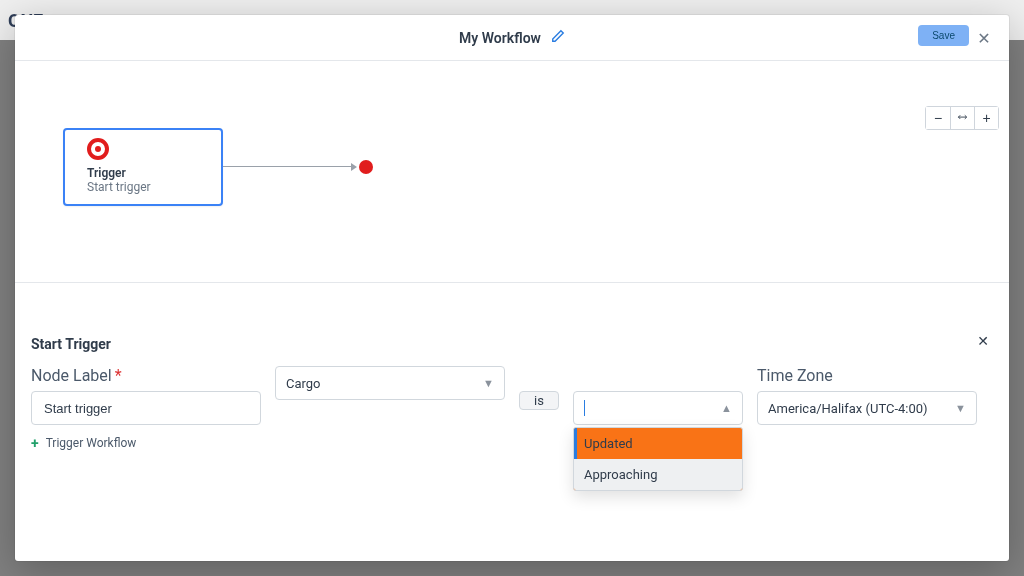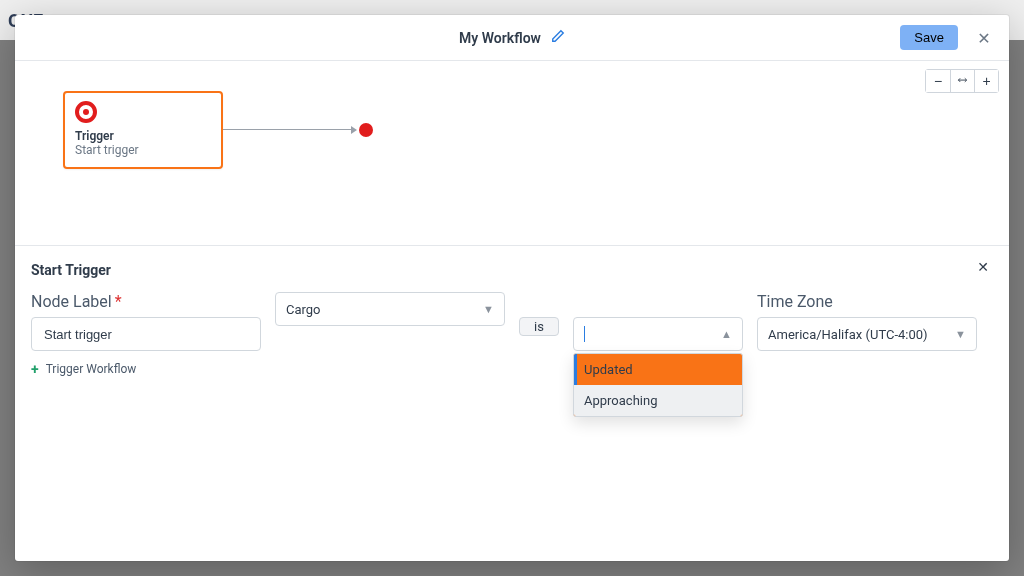--- a/index.html
+++ b/index.html
@@ -28,43 +28,43 @@
     font-weight: 700; font-size: 18px; color: #2b3b56;
   }
 
   
   .modal {
     position: absolute;
     left: 15px; right: 15px; top: 15px; bottom: 15px;
     background: #fff;
     border-radius: 3px;
     box-shadow: 0 0 0 1px rgba(0,0,0,.05), 0 10px 40px rgba(0,0,0,.25);
-    display: flex; flex-direction: column;
+    display: flex; flex-direction: column; gap: 37px;
   }
 
   
   .modal-header {
     height: 46px;
     position: relative;
     border-bottom: 1px solid #e4e7eb;
     display: flex; align-items: center; justify-content: center;
   }
   .modal-title {
     font-weight: 600; font-size: 14px; color: #303c4b;
   }
   .edit-icon {
     margin-left: 10px; color: #2a7de1; cursor: pointer;
   }
   .modal-header .save-btn {
-    position: absolute; right: 51px; top: 10px;
+    position: absolute; right: 40px; top: 10px;
     background: #7eb1f5;
-    color: #000000;
+    color: #0c4a6e;
     border: none; border-radius: 4px;
     padding: 5px 14px;
-    font-size: 13px; cursor: pointer;
+    font-size: 10px; cursor: pointer;
   }
   .modal-header .close-btn {
     position: absolute; right: 12px; top: 10px;
     width: 26px; height: 26px;
     display: flex; align-items: center; justify-content: center;
     color: #6b7785; cursor: pointer; font-size: 16px;
     background: transparent; border: none;
   }
 
   
@@ -86,23 +86,23 @@
     color: #303c4b; cursor: pointer;
     font-size: 14px; line-height: 1;
   }
   .zoom-controls button + button { border-left: 1px solid #cfd5dc; }
 
   .node {
     position: absolute;
     left: 48px; top: 30px;
     width: 160px; height: 78px;
     background: #fff;
-    border: 2px solid #f97316;
+    border: 2px solid #3b82f6;
     border-radius: 4px;
-    padding: 8px 10px;
+    padding: 8px 22px;
     box-shadow: 0 1px 2px rgba(0,0,0,.06);
   }
   .node .ring {
     width: 22px; height: 22px;
     border: 4px solid #e11d1d;
     border-radius: 50%;
     background: #fff;
     position: relative;
   }
   .node .ring::after {

